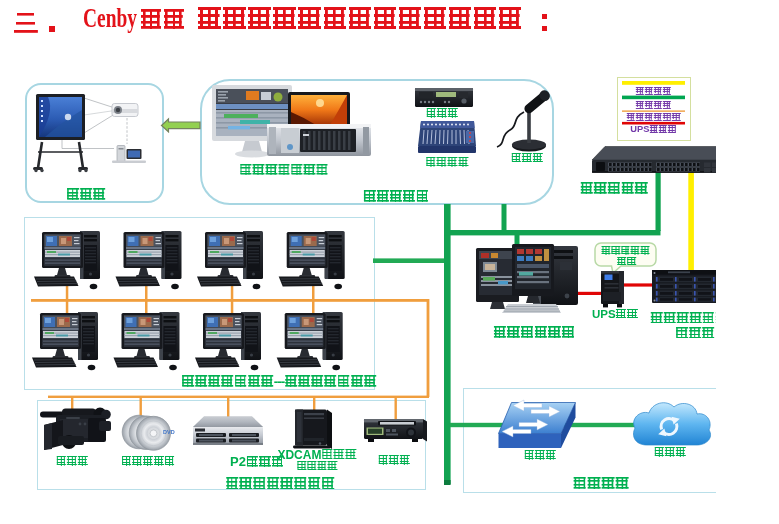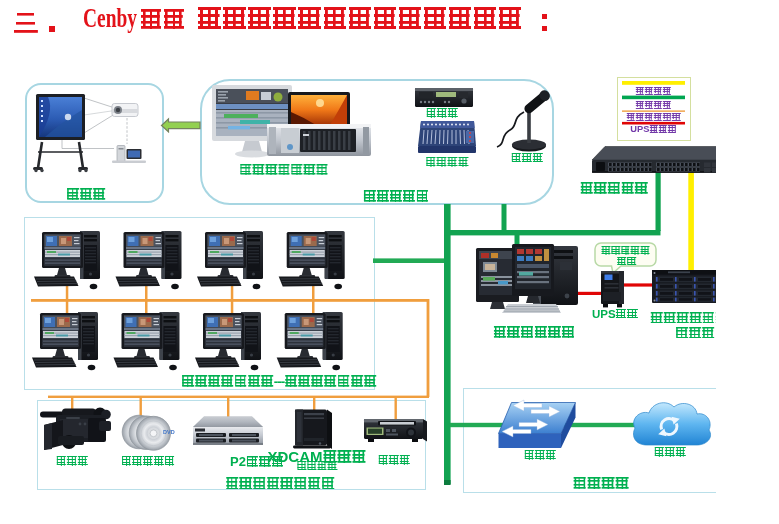--- a/index.html
+++ b/index.html
@@ -658,19 +658,19 @@
 <div class="lb" style="left:279px;top:375px;font-size:13.5px"><i class="z"></i><i class="z"></i><i class="z"></i><i class="z"></i><i class="z"></i><i class="z"></i><i class="z"></i><span style="letter-spacing:-1px">---</span><i class="z"></i><i class="z"></i><i class="z"></i><i class="z"></i><i class="z"></i><i class="z"></i><i class="z"></i></div>
 <div class="lb" style="left:534px;top:325px;font-size:14px"><i class="z"></i><i class="z"></i><i class="z"></i><i class="z"></i><i class="z"></i><i class="z"></i></div>
 <div class="lb" style="left:615px;top:308.5px;font-size:11.5px">UPS<i class="z"></i><i class="z"></i></div>
 <div class="lb" style="left:625.5px;top:246px;font-size:10px"><i class="z"></i><i class="z"></i><i class="z"></i><i class="z"></i><i class="z"></i></div>
 <div class="lb" style="left:626.5px;top:256.5px;font-size:10px"><i class="z"></i><i class="z"></i></div>
 <div class="lb" style="left:695.5px;top:311.5px;font-size:13.2px"><i class="z"></i><i class="z"></i><i class="z"></i><i class="z"></i><i class="z"></i><i class="z"></i><i class="z"></i></div>
 <div class="lb" style="left:695px;top:326.5px;font-size:13.5px"><i class="z"></i><i class="z"></i><i class="z"></i></div>
 <div class="lb" style="left:72px;top:456px;font-size:11px"><i class="z"></i><i class="z"></i><i class="z"></i></div>
 <div class="lb" style="left:148px;top:456px;font-size:11px"><i class="z"></i><i class="z"></i><i class="z"></i><i class="z"></i><i class="z"></i></div>
 <div class="lb" style="left:257px;top:455px;font-size:13px">P2<i class="z"></i><i class="z"></i><i class="z"></i></div>
-<div class="lb" style="left:317px;top:448.5px;font-size:15px">XDCAM<i class="z"></i><i class="z"></i><i class="z"></i></div>
+<div class="lb" style="left:317px;top:448.5px;font-size:12px">XDCAM<i class="z"></i><i class="z"></i><i class="z"></i></div>
 <div class="lb" style="left:317px;top:460.5px;font-size:10.5px"><i class="z"></i><i class="z"></i><i class="z"></i><i class="z"></i></div>
 <div class="lb" style="left:394px;top:455px;font-size:11px"><i class="z"></i><i class="z"></i><i class="z"></i></div>
 <div class="lb" style="left:280px;top:476.5px;font-size:14px"><i class="z"></i><i class="z"></i><i class="z"></i><i class="z"></i><i class="z"></i><i class="z"></i><i class="z"></i><i class="z"></i></div>
 <div class="lb" style="left:540px;top:450px;font-size:11px"><i class="z"></i><i class="z"></i><i class="z"></i></div>
 <div class="lb" style="left:670px;top:447px;font-size:11px"><i class="z"></i><i class="z"></i><i class="z"></i></div>
 <div class="lb" style="left:601px;top:476px;font-size:14.5px"><i class="z"></i><i class="z"></i><i class="z"></i><i class="z"></i></div>
 </div>
 </body></html>

